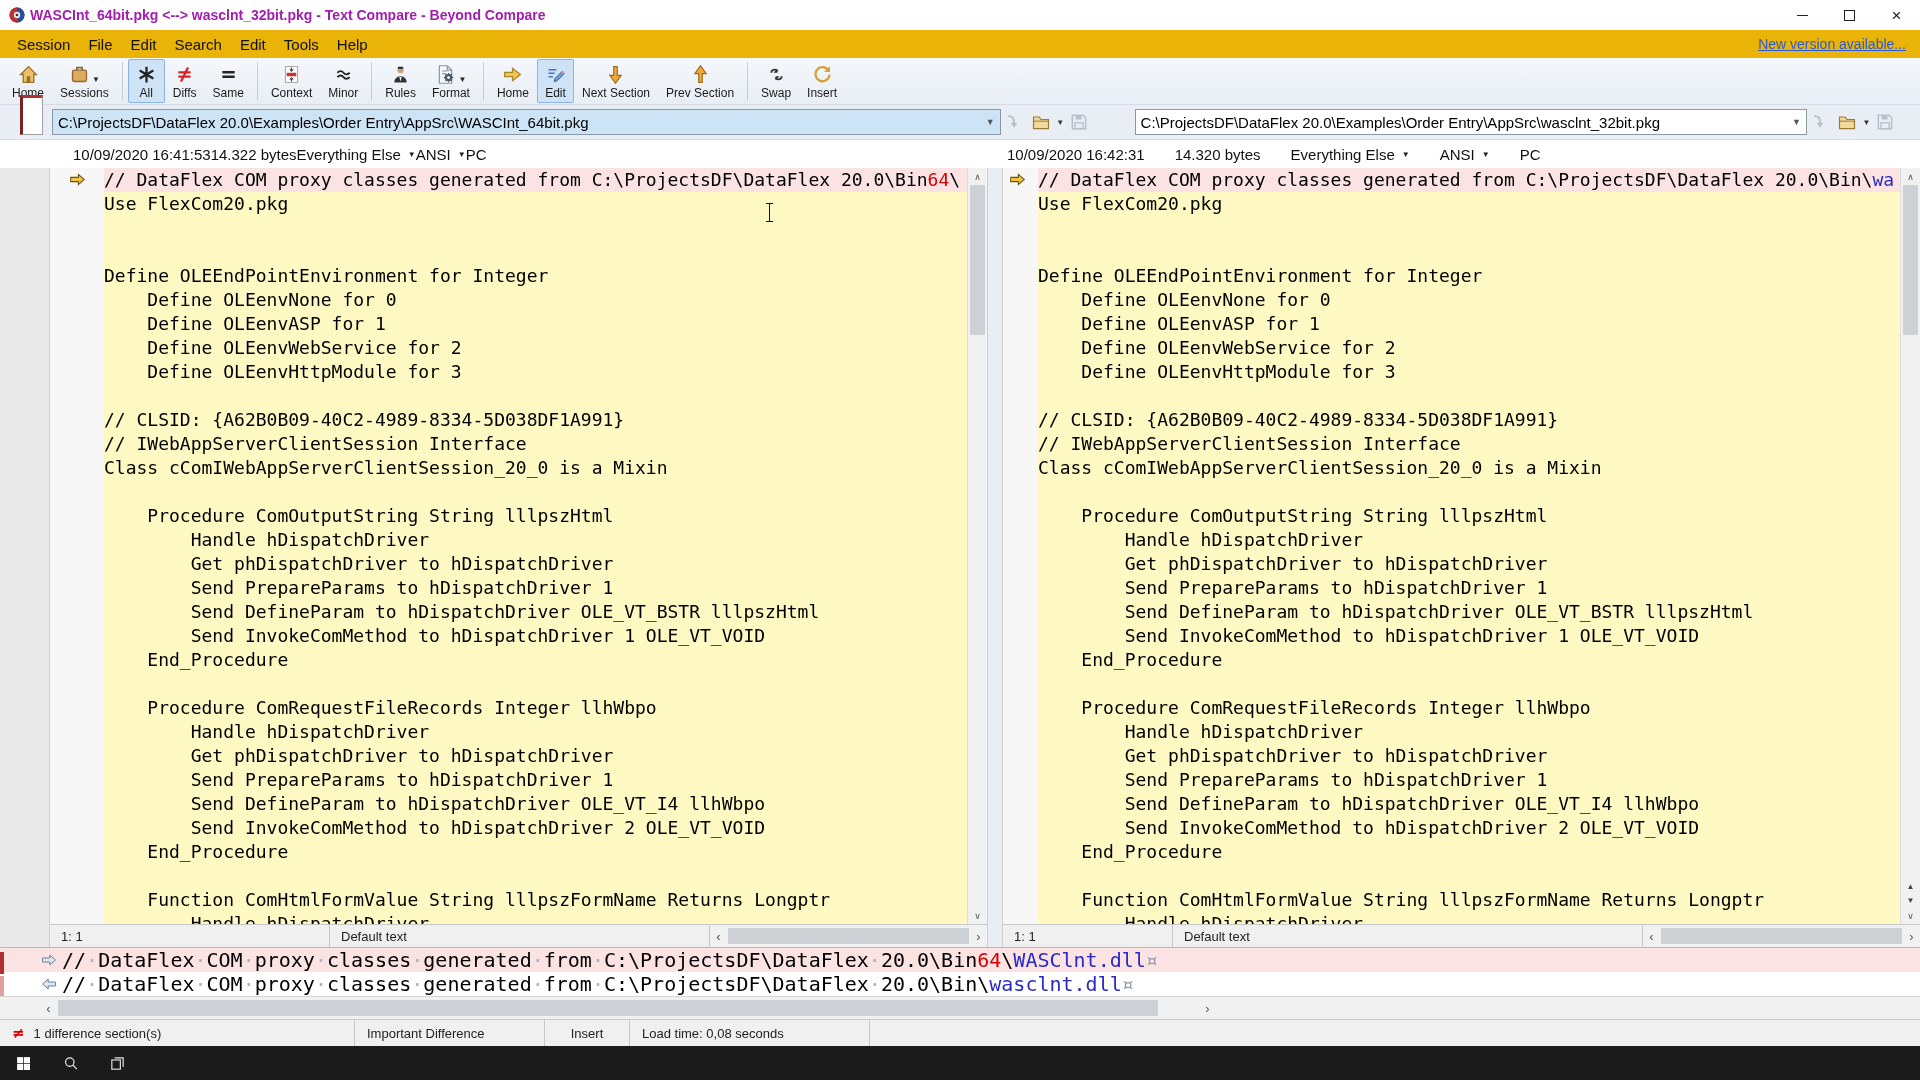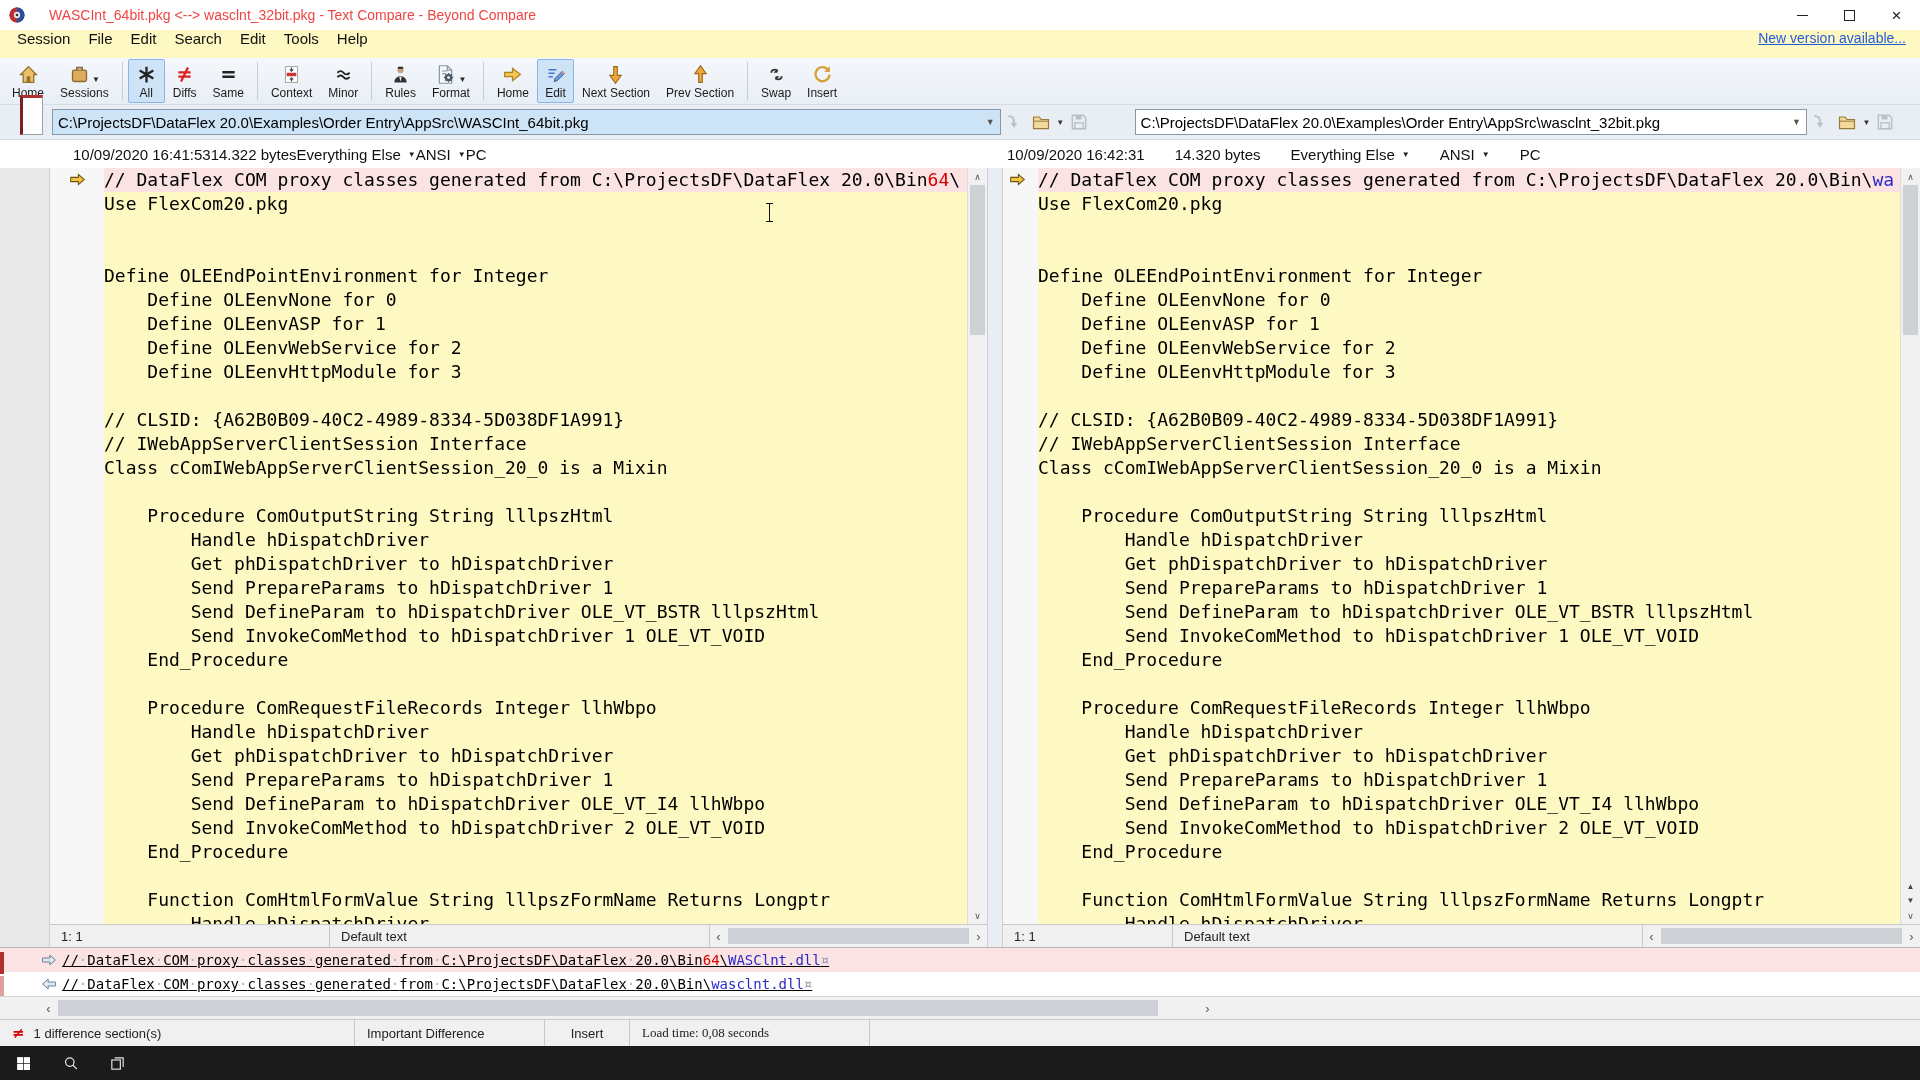--- a/index.html
+++ b/index.html
@@ -3,30 +3,30 @@
 <meta charset="utf-8">
 <style>
   html,body{margin:0;padding:0;}
   body{width:1920px;height:1080px;overflow:hidden;font-family:"Liberation Sans",sans-serif;background:#fff;position:relative;}
   #app{display:flex;flex-direction:column;width:100%;height:100%;}
 
   
   .titlebar{height:30px;background:#fff;display:flex;align-items:center;padding-left:8px;font-size:14px;flex:0 0 30px;}
   .app-logo{width:18px;height:18px;display:inline-flex;}
   .app-logo svg{width:18px;height:18px;}
-  .title-text{margin-left:23px;color:#ef4444;}
+  .title-text{margin-left:4px;color:#a21caf;font-weight:bold;}
   .win-controls{margin-left:auto;display:flex;height:100%;}
   .wc{width:47px;height:100%;display:flex;align-items:center;justify-content:center;color:#222;}
   .glyph-min{width:11px;height:1px;background:#222;display:block;}
   .glyph-restore{width:9px;height:9px;border:1px solid #222;position:relative;display:block;background:#fff;}
   .glyph-restore::before{content:"";position:absolute;left:2px;top:-4px;width:9px;height:9px;border:1px solid #222;background:transparent;z-index:-1;}
   .glyph-close{font-size:17px;line-height:17px;}
 
   
-  .menubar{height:28px;background:#fef9c3;display:flex;align-items:flex-start;font-size:15px;padding:0 8px;flex:0 0 28px;}
+  .menubar{height:28px;background:#eab308;display:flex;align-items:center;font-size:15px;padding:0 8px;flex:0 0 28px;}
   .menu-item{padding:0 9px;color:#111;}
   .update-link{margin-left:auto;color:#2a5bd7;text-decoration:underline;font-size:14px;padding-right:6px;}
 
   
   .toolbar{height:46px;background:linear-gradient(#f5f8fc,#e8eef5);display:flex;align-items:center;padding-left:4px;border-bottom:1px solid #d5dce4;flex:0 0 46px;}
   .tb-btn{height:44px;display:flex;flex-direction:column;align-items:center;justify-content:center;border:1px solid transparent;background:transparent;font-size:12px;color:#1a1a1a;padding:1px 7px;font-family:inherit;cursor:default;}
   .tb-btn.selected{background:#cfe3f7;border-color:#8ab4e8;border-radius:2px;}
   .tb-iconrow{display:flex;align-items:flex-end;height:22px;}
   .tb-icon svg{width:21px;height:21px;display:block;}
   .tb-dd{font-size:8px;color:#222;margin-left:2px;line-height:10px;}
@@ -84,38 +84,38 @@
   .pane.right .ps-b{width:470px;}
   .ps-scroll{flex:1;display:flex;align-items:center;background:#f1f1f1;}
   .hs-btn{width:17px;text-align:center;color:#555;font-size:13px;line-height:13px;}
   .hs-thumb{height:16px;background:#cdd0d5;flex:1;margin:0 1px;}
 
   
   .diff-panel{height:48px;flex:0 0 48px;background:#fff;border-top:1px solid #b8b8b8;position:relative;overflow:hidden;}
   .diff-line{height:24px;display:flex;align-items:center;}
   .diff-line.hl{background:#fbe3e3;}
   .diff-marker{margin-left:41px;width:21px;flex:0 0 21px;display:flex;align-items:center;}
-  .diff-text{white-space:pre;font-family:"DejaVu Sans Mono",monospace;font-size:14px;line-height:24px;text-decoration:underline;}
+  .diff-text{white-space:pre;font-family:"DejaVu Sans Mono",monospace;font-size:20px;line-height:24px;}
   .c-default{color:#000;}
   .c-red{color:#d80000;}
   .c-blue{color:#2a2ac8;}
   .c-eol{color:#8a97a5;}
   .c-ws{color:#a8b4c0;}
 
   .diff-hscroll{height:22px;flex:0 0 22px;background:#f1f1f1;border-top:1px solid #d5d5d5;display:flex;align-items:center;}
   .diff-hscroll .hs-btn{margin-left:40px;}
   .diff-hscroll .hs-thumb{max-width:1100px;}
 
   
   .statusbar{height:26px;flex:0 0 26px;background:#f0f0f0;border-top:1px solid #c8c8c8;display:flex;align-items:stretch;font-size:13px;color:#222;}
   .sb-cell{display:flex;align-items:center;padding:0 12px;border-right:1px solid #c8c8c8;box-sizing:border-box;}
   .sb-1{width:355px;}
   .sb-2{width:190px;}
   .sb-3{width:85px;justify-content:center;}
-  .sb-4{width:240px;font-family:Liberation Serif, serif;}
+  .sb-4{width:240px;}
   .sb-fill{flex:1;border-right:none;}
   .neq{color:#d80000;font-weight:bold;margin-right:9px;font-size:15px;font-family:"DejaVu Sans",sans-serif;}
 
   
   .taskbar{height:34px;flex:0 0 34px;background:#1b1b1b;display:flex;align-items:center;}
   .task-icon{width:47px;height:100%;display:flex;align-items:center;justify-content:center;}
   .task-icon svg{width:17px;height:17px;}
 
   
   .thumb-box{position:absolute;left:20px;top:95px;width:23px;height:40px;background:#fff;border:1px solid #a0a0a0;border-top:3px solid #b03030;border-left:3px solid #7a2020;box-sizing:border-box;z-index:5;}

